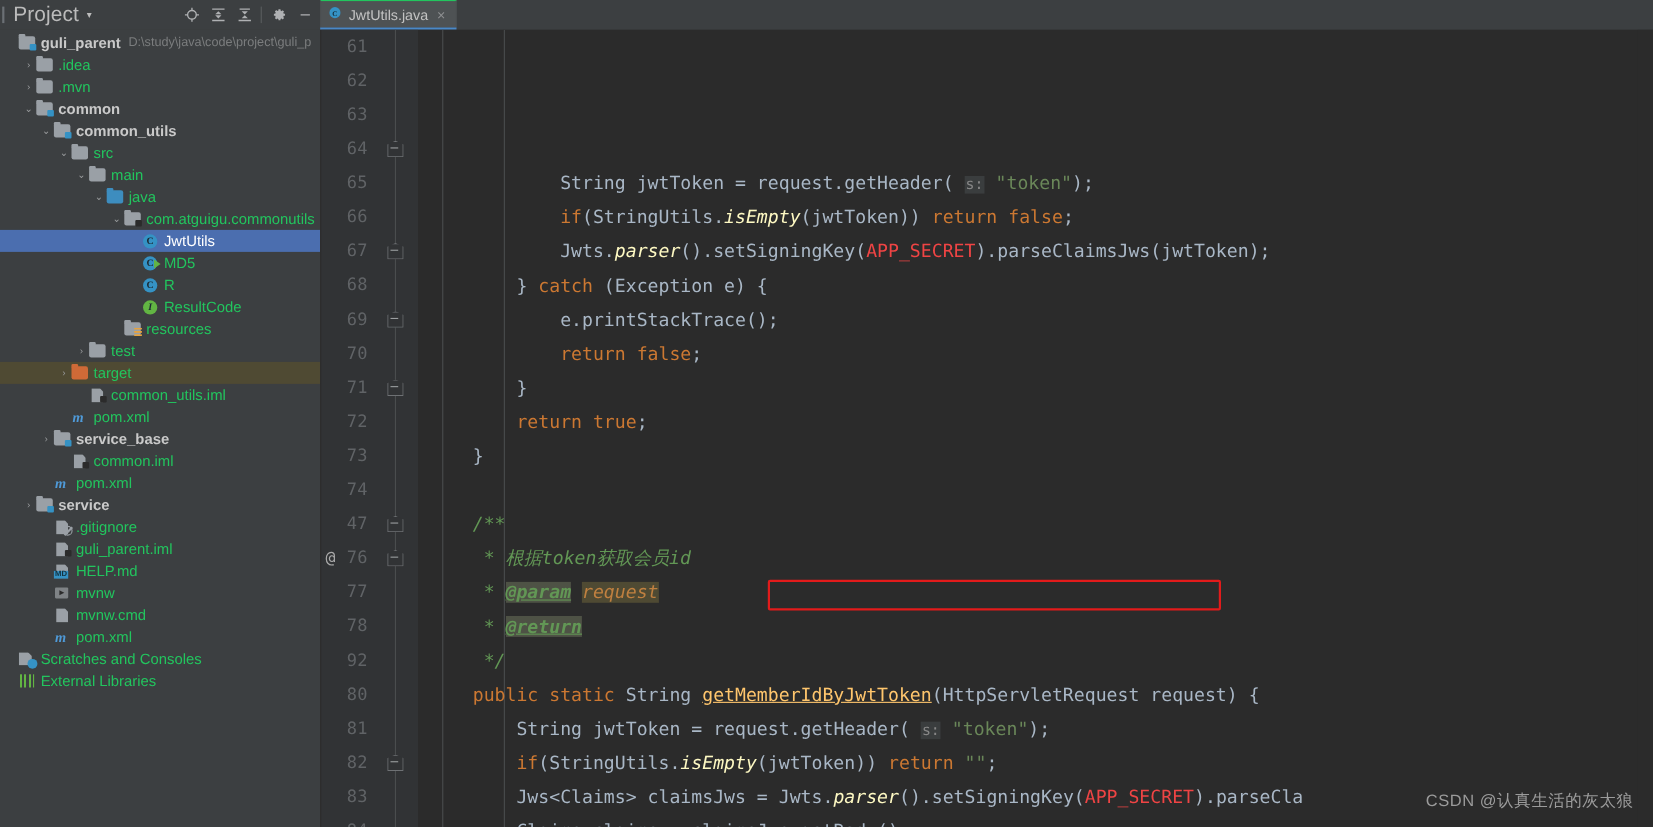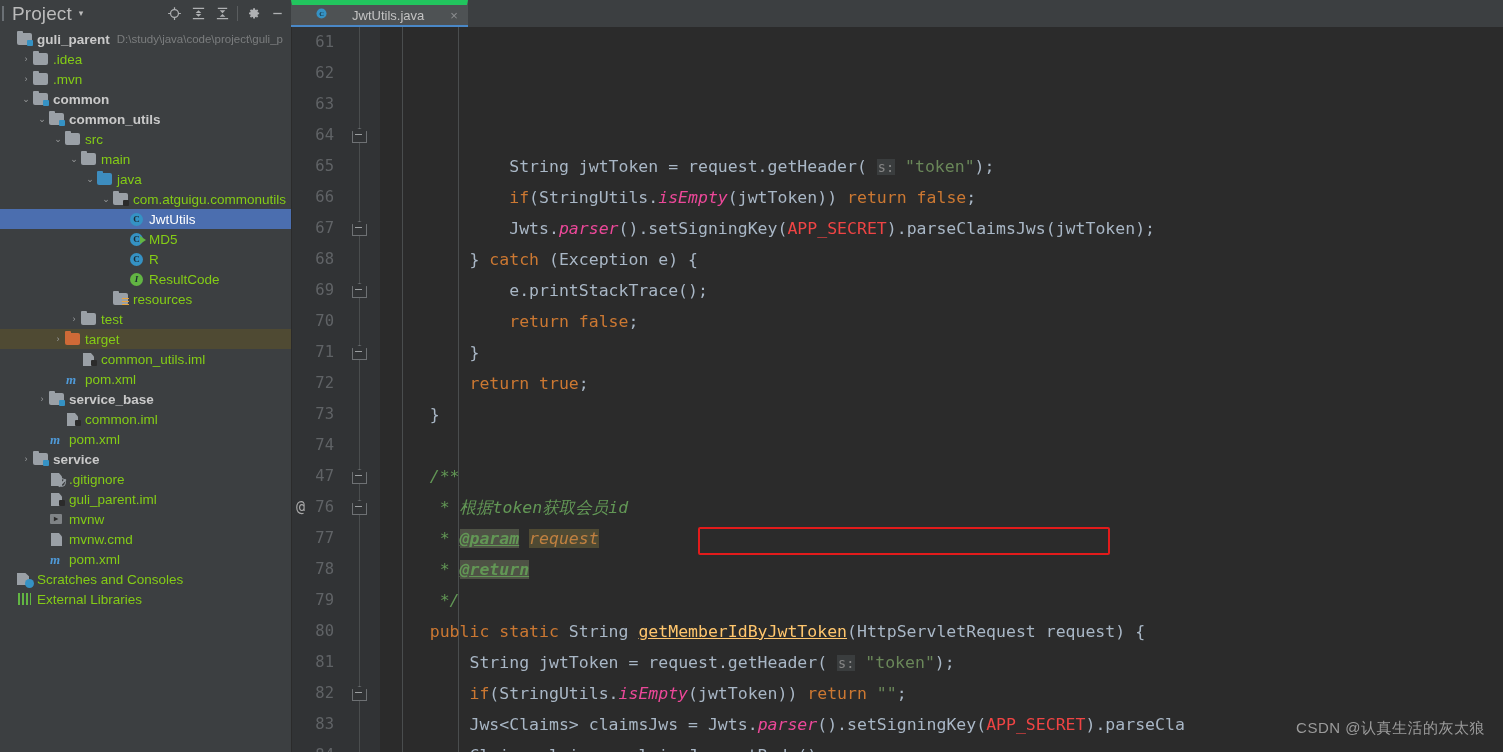--- a/index.html
+++ b/index.html
@@ -21,23 +21,23 @@
     content:""; position:absolute; left:2px; top:6px; width:2px; height:15px; background:#6b7075;
   }
   .pt-label { color: #bbbbbb; font-size: 19px; padding-left: 6px; letter-spacing: .1px; }
   .pt-caret { margin-left: 7px; color: #bcbcbc; font-size: 9px; line-height: 1; }
   .pt-icons { margin-left: auto; display: flex; align-items: center; gap: 0px; padding-right: 2px; }
   .tb-ico { width: 24px; height: 24px; display:flex; align-items:center; justify-content:center; color:#afb1b3; }
   .tb-sep { width:1px; height:15px; background:#5a5d5f; margin:0 3px; }
 
   .tabstrip { flex: 1; background: #3c3f41; display: flex; align-items: flex-end; }
   .etab {
-    height: 27px; display: flex; align-items: center; gap: 24px;
-    padding: 0 9px 0 23px; background: #4e5254; color: #c3c3c3; font-size: 13px;
-    border-top: 5px solid #22c55e; border-left:1px solid #4e5254; border-right:1px solid #4e5254;
+    height: 27px; display: flex; align-items: center; gap: 6px;
+    padding: 0 9px 0 6px; background: #4e5254; color: #c3c3c3; font-size: 13px;
+    border-top: 1px solid #22c55e; border-left:1px solid #4e5254; border-right:1px solid #4e5254;
   }
   .etab .tabclose { color: #8d8f91; font-size: 13px; margin-left: 2px; }
   .tab-underline { height: 2px; background: #4a88c7; width: 100%; }
 
   
   .body { display: flex; flex: 1; min-height: 0; }
 
   
   .tree {
     width: 291px; background: #3c3f41; color: #bbbbbb; font-size: 13.5px;
@@ -45,21 +45,21 @@
   }
   .row {
     height: 20px; display: flex; align-items: center; white-space: nowrap;
     padding-right: 4px; position: relative;
   }
   .row.sel { background: #4b6eaf; }
   .row.target-hl { background: #4f4a33; }
   .arrow { width: 12px; text-align: center; color: #9a9c9e; font-size: 9px; flex: none; }
   .arrow.none { visibility: hidden; }
   .ic { width: 17px; height: 16px; flex: none; margin-right: 4px; position: relative; }
-  .lbl { color: #84cc16; }
+  .lbl { color: #22c55e; }
   .lbl.bold { font-weight: bold; color: #c9c9c9; }
   .sub { color: #7b7d7e; font-size: 11.5px; margin-left: 7px; }
   .row.sel .lbl { color: #ffffff; }
 
   
   .folder { width: 15px; height: 12px; background: #9aa0a6; border-radius: 1px 2px 2px 2px; position:absolute; top:2px; left:1px; }
   .folder::before { content:""; position:absolute; top:-2px; left:0; width:6px; height:3px; background:#9aa0a6; border-radius:1px 1px 0 0; }
   .folder.blue { background:#3d8dbf; } .folder.blue::before { background:#3d8dbf; }
   .folder.orange { background:#cf6a37; } .folder.orange::before { background:#cf6a37; }
   .badge { position:absolute; width:6px; height:6px; right:0px; bottom:1px; background:#3592c4; border-radius:1px; }
@@ -119,21 +119,21 @@
     font-size: 16.5px; line-height: 31px; color: #a9b7c6; white-space: pre;
     padding-left: 10px; overflow: hidden;
   }
   .cline { height: 31px; position: relative; }
   .indent-guide { position:absolute; top:0; width:1px; height:100%; background:#4a4d4e; }
 
   
   .kw { color: #cc7832; }
   .str { color: #6a8759; }
   .fld { color: #ef4444; }
-  .mth { color: #ec4899; font-style: italic; }
+  .mth { color: #fef9c3; font-style: italic; }
   .decl { color: #ffc66d; }
   .cmt { color: #629755; font-style: italic; }
   .tag { color: #629755; font-style: italic; font-weight: bold; text-decoration: underline; }
   .tag-hl { background: #4e5245; }
   .pval { color: #c08040; font-style: italic; background: #4f4a33; }
   .hint { color: #878787; background: #3a3d3e; font-size: 13.5px; font-style: normal; padding: 0 1px; }
   .plain { color: #a9b7c6; }
 
   .redbox {
     position: absolute; border: 2px solid #e21b1b; border-radius: 2px; pointer-events: none;
@@ -411,20 +411,29 @@
           <span class="ic">
             <span class="fileic"></span>
             <span class="badge dark"></span>
           </span>
           <span class="lbl">guli_parent.iml</span>
         </div>
         <div class="row">
           <span style="width:36px;flex:none"></span>
           <span class="arrow none">›</span>
           <span class="ic">
+            <span class="fileic"></span>
+            <span class="mdtag">MD</span>
+          </span>
+          <span class="lbl">HELP.md</span>
+        </div>
+        <div class="row">
+          <span style="width:36px;flex:none"></span>
+          <span class="arrow none">›</span>
+          <span class="ic">
             <span class="mvnw-ic">▸</span>
           </span>
           <span class="lbl">mvnw</span>
         </div>
         <div class="row">
           <span style="width:36px;flex:none"></span>
           <span class="arrow none">›</span>
           <span class="ic">
             <span class="fileic"></span>
           </span>
@@ -472,21 +481,21 @@
           <div class="gline">69</div>
           <div class="gline">70</div>
           <div class="gline">71</div>
           <div class="gline">72</div>
           <div class="gline">73</div>
           <div class="gline">74</div>
           <div class="gline">47</div>
           <div class="gline">76<span class="annot" style="left: 4px;">@</span></div>
           <div class="gline">77</div>
           <div class="gline">78</div>
-          <div class="gline">79</div>
+          <div class="gline">92</div>
           <div class="gline">80</div>
           <div class="gline">81</div>
           <div class="gline">82</div>
           <div class="gline">83</div>
           <div class="gline">84</div>
           <div class="foldmark cap" style="top: 101px;"></div>
           <div class="foldmark cap" style="top: 194px;"></div>
           <div class="foldmark cap" style="top: 256px;"></div>
           <div class="foldmark cap" style="top: 318px;"></div>
           <div class="foldmark cap" style="top: 442px;"></div>

